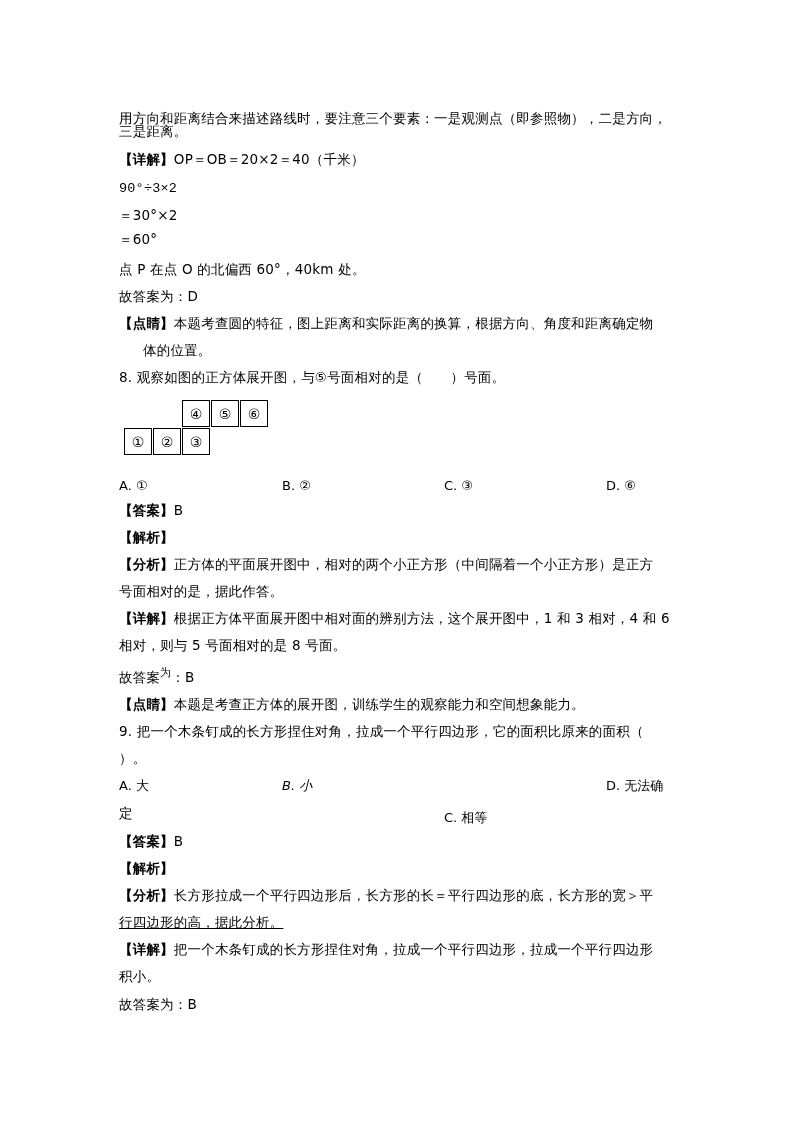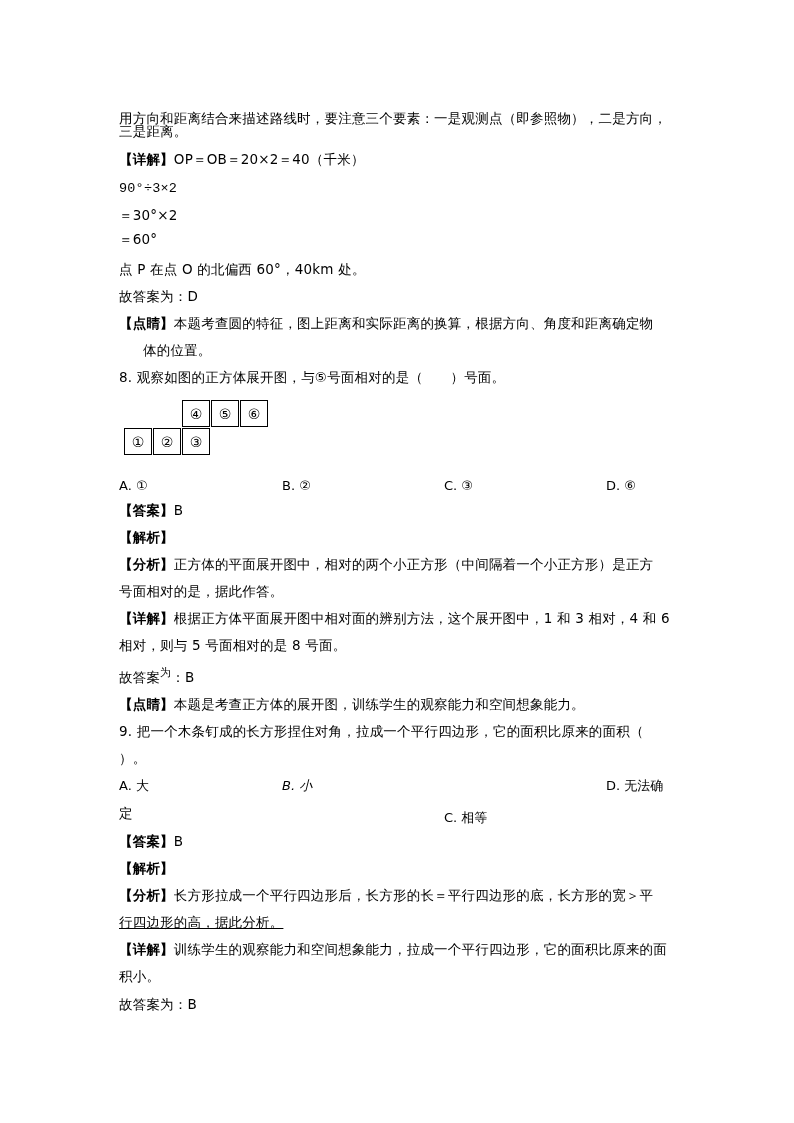--- a/index.html
+++ b/index.html
@@ -77,16 +77,16 @@
 
 <div class="line" style="top:832px;">
   <span class="b">【答案】</span><span>B</span>
 </div>
 <div class="line b" style="top:859px;">【解析】</div>
 <div class="line" style="top:886px;">
   <span class="b">【分析】</span><span>长方形拉成一个平行四边形后，长方形的长＝平行四边形的底，长方形的宽＞平</span>
 </div>
 <div class="line" style="top:913px;text-decoration:underline;">行四边形的高，据此分析。</div>
 <div class="line" style="top:940px;">
-  <span class="b">【详解】</span><span>训练学生的观察能力和空间想象能力，拉成一个平行四边形，它的面积比原来的面</span>
+  <span class="b">【详解】</span><span>把一个木条钉成的长方形捏住对角，拉成一个平行四边形，拉成一个平行四边形</span>
 </div>
 <div class="line" style="top:967px;">积小。</div>
 <div class="line" style="top:995px;">故答案为：B</div>
 
 </body></html>

